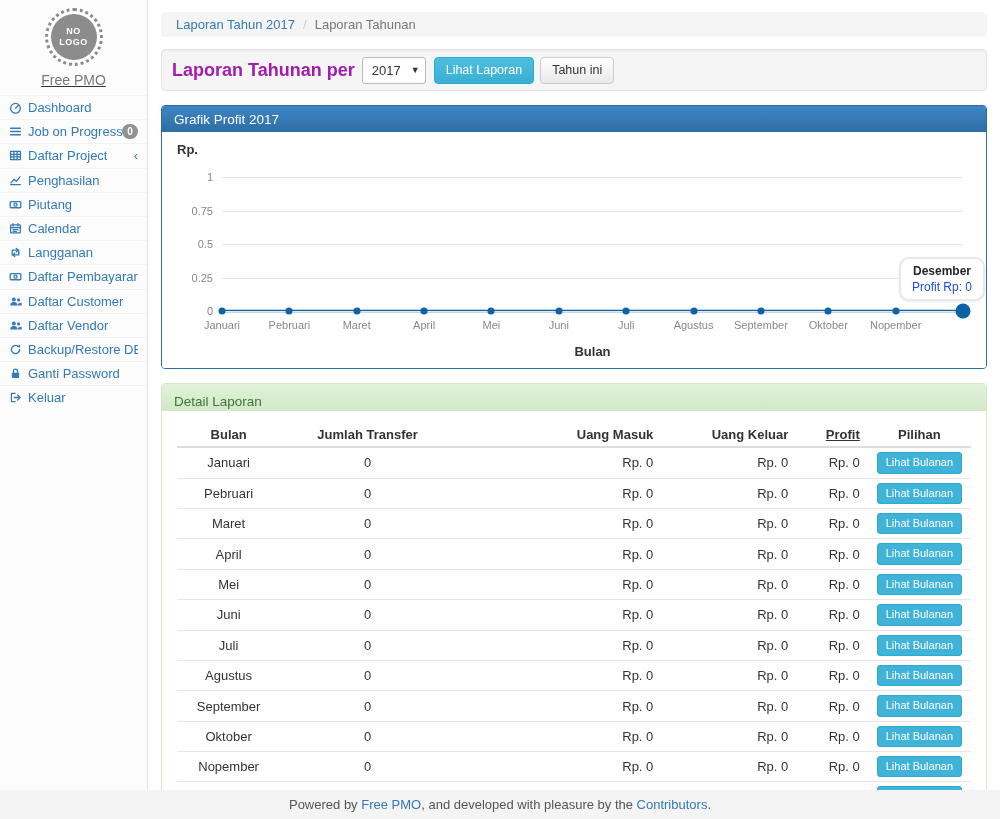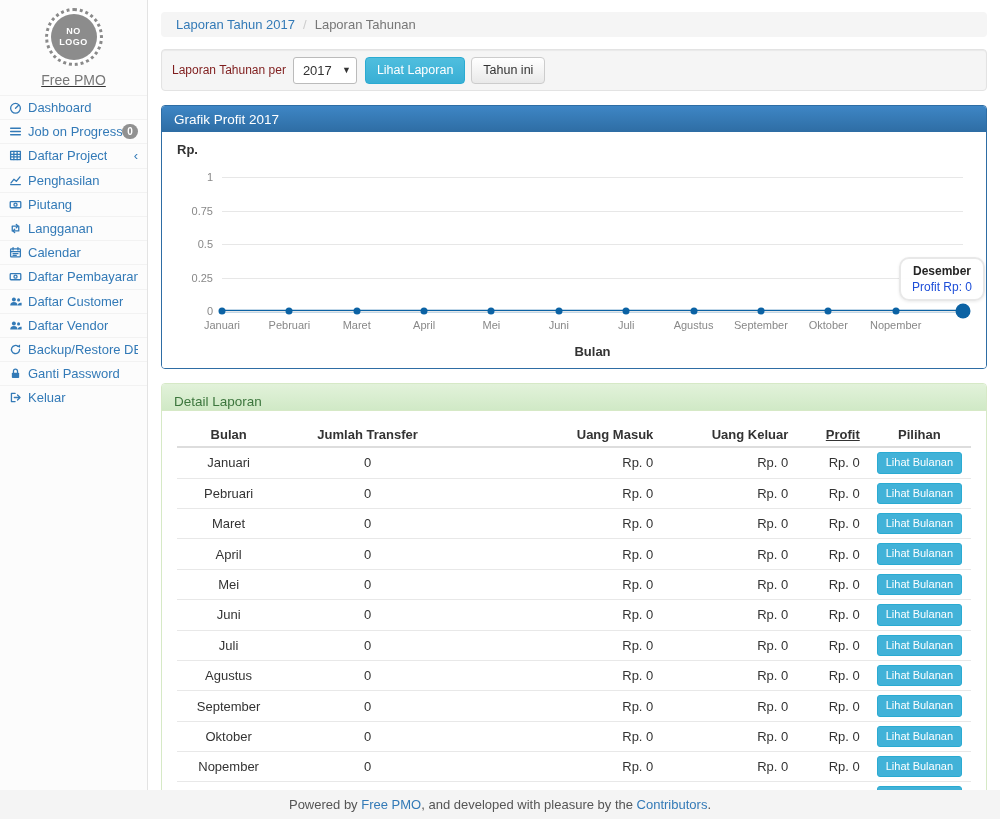--- a/index.html
+++ b/index.html
@@ -50,21 +50,21 @@
     color:#777; margin-bottom:12px; height:25px; display:flex; align-items:center;
   }
   .breadcrumb a { color:#337ab7; text-decoration:none; cursor:pointer; }
   .breadcrumb .sep { margin:0 8px; color:#ccc; }
 
   .well {
     background:#f5f5f5; border:1px solid #e3e3e3; border-radius:4px;
     box-shadow:inset 0 1px 1px rgba(0,0,0,.05);
     padding:7px 10px; margin-bottom:14px; display:flex; align-items:center; height:42px;
   }
-  .well .form-label { color:#7f1d1d; font-weight:normal; font-size:12px; margin-right:7px; }
+  .well .form-label { color:#a21caf; font-weight:bold; font-size:18px; margin-right:7px; }
   .select-box {
     position:relative; background:#fff; border:1px solid #bbb; border-radius:3px;
     width:64px; height:27px; font-size:13px; display:flex; align-items:center;
     padding:0 16px 0 9px; margin-right:8px; cursor:pointer;
   }
   .select-box .caret { position:absolute; right:5px; top:7px; font-size:9px; color:#333; }
   .btn {
     display:inline-block; font-size:12.5px; padding:4px 11px; border-radius:4px;
     border:1px solid transparent; cursor:pointer; height:27px; line-height:17px;
   }
@@ -189,40 +189,40 @@
             <svg viewBox="0 0 16 16">
               <rect x="1.5" y="4.5" width="13" height="7.5" rx="1" fill="none" stroke="currentColor" stroke-width="1.6" stroke-linecap="round" stroke-linejoin="round"></rect>
               <circle cx="8" cy="8.2" r="1.9" fill="none" stroke="currentColor" stroke-width="1.6" stroke-linecap="round" stroke-linejoin="round"></circle>
             </svg>
           </span>
           <span class="lbl">Piutang</span>
         </a>
         <a class="menu-item">
           <span class="icn">
             <svg viewBox="0 0 16 16">
-              <path d="M4 11 V5 h7" fill="none" stroke="currentColor" stroke-width="1.6" stroke-linecap="round" stroke-linejoin="round"></path>
-              <path d="M9 3 l2 2 -2 2" fill="none" stroke="currentColor" stroke-width="1.6" stroke-linecap="round" stroke-linejoin="round"></path>
-              <path d="M12 5 v6 h-7" fill="none" stroke="currentColor" stroke-width="1.6" stroke-linecap="round" stroke-linejoin="round"></path>
-              <path d="M7 13 l-2-2 2-2" fill="none" stroke="currentColor" stroke-width="1.6" stroke-linecap="round" stroke-linejoin="round"></path>
-            </svg>
-          </span>
-          <span class="lbl">Langganan</span>
-        </a>
-        <a class="menu-item">
-          <span class="icn">
-            <svg viewBox="0 0 16 16">
               <rect x="2" y="3.5" width="12" height="10" rx="1" fill="none" stroke="currentColor" stroke-width="1.6" stroke-linecap="round" stroke-linejoin="round"></rect>
               <line x1="5" y1="2" x2="5" y2="5" fill="none" stroke="currentColor" stroke-width="1.6" stroke-linecap="round" stroke-linejoin="round"></line>
               <line x1="11" y1="2" x2="11" y2="5" fill="none" stroke="currentColor" stroke-width="1.6" stroke-linecap="round" stroke-linejoin="round"></line>
               <line x1="2" y1="7" x2="14" y2="7" fill="none" stroke="currentColor" stroke-width="1.6" stroke-linecap="round" stroke-linejoin="round"></line>
               <line x1="5" y1="9.5" x2="11" y2="9.5" fill="none" stroke="currentColor" stroke-width="1.6" stroke-linecap="round" stroke-linejoin="round"></line>
               <line x1="5" y1="11.5" x2="9" y2="11.5" fill="none" stroke="currentColor" stroke-width="1.6" stroke-linecap="round" stroke-linejoin="round"></line>
             </svg>
           </span>
           <span class="lbl">Calendar</span>
+        </a>
+        <a class="menu-item">
+          <span class="icn">
+            <svg viewBox="0 0 16 16">
+              <path d="M4 11 V5 h7" fill="none" stroke="currentColor" stroke-width="1.6" stroke-linecap="round" stroke-linejoin="round"></path>
+              <path d="M9 3 l2 2 -2 2" fill="none" stroke="currentColor" stroke-width="1.6" stroke-linecap="round" stroke-linejoin="round"></path>
+              <path d="M12 5 v6 h-7" fill="none" stroke="currentColor" stroke-width="1.6" stroke-linecap="round" stroke-linejoin="round"></path>
+              <path d="M7 13 l-2-2 2-2" fill="none" stroke="currentColor" stroke-width="1.6" stroke-linecap="round" stroke-linejoin="round"></path>
+            </svg>
+          </span>
+          <span class="lbl">Langganan</span>
         </a>
         <a class="menu-item">
           <span class="icn">
             <svg viewBox="0 0 16 16">
               <rect x="1.5" y="4.5" width="13" height="7.5" rx="1" fill="none" stroke="currentColor" stroke-width="1.6" stroke-linecap="round" stroke-linejoin="round"></rect>
               <circle cx="8" cy="8.2" r="1.9" fill="none" stroke="currentColor" stroke-width="1.6" stroke-linecap="round" stroke-linejoin="round"></circle>
             </svg>
           </span>
           <span class="lbl">Daftar Pembayaran</span>
         </a>

